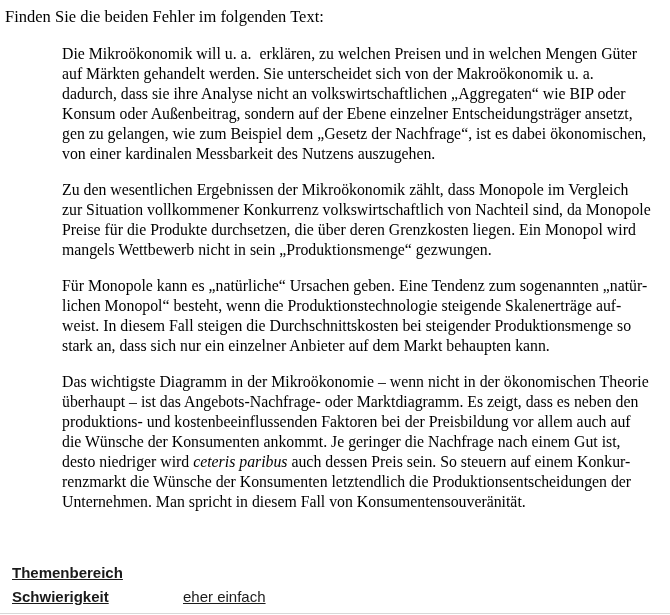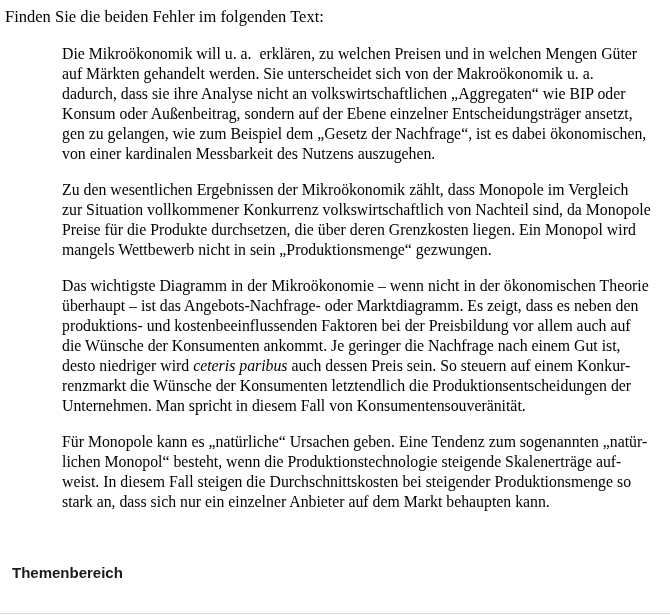--- a/index.html
+++ b/index.html
@@ -46,20 +46,21 @@
     top: 561px;
     width: 646px;
     font-family: "Liberation Sans", "DejaVu Sans", sans-serif;
     font-size: 15px;
     color: #1a1a1a;
   }
   .meta-row {
     display: flex;
     height: 24px;
     line-height: 24px;
+    text-decoration: underline;
   }
   .meta-label {
     width: 171px;
     font-weight: bold;
     flex: 0 0 171px;
   }
   .meta-value { flex: 1; }
   .bottom-divider {
     position: absolute;
     left: 0;
@@ -83,35 +84,39 @@
       <div class="line">gen zu gelangen, wie zum Beispiel dem „Gesetz der Nachfrage“, ist es dabei ökonomischen,</div>
       <div class="line">von einer kardinalen Messbarkeit des Nutzens auszugehen.</div>
     </div>
     <div class="paragraph">
       <div class="line">Zu den wesentlichen Ergebnissen der Mikroökonomik zählt, dass Monopole im Vergleich</div>
       <div class="line">zur Situation vollkommener Konkurrenz volkswirtschaftlich von Nachteil sind, da Monopole</div>
       <div class="line">Preise für die Produkte durchsetzen, die über deren Grenzkosten liegen. Ein Monopol wird</div>
       <div class="line">mangels Wettbewerb nicht in sein „Produktionsmenge“ gezwungen.</div>
     </div>
     <div class="paragraph">
+      <div class="line">Für Monopole kann es „natürliche“ Ursachen geben. Eine Tendenz zum sogenannten „natür-</div>
+      <div class="line">lichen Monopol“ besteht, wenn die Produktionstechnologie steigende Skalenerträge auf-</div>
+      <div class="line">weist. In diesem Fall steigen die Durchschnittskosten bei steigender Produktionsmenge so</div>
+      <div class="line">stark an, dass sich nur ein einzelner Anbieter auf dem Markt behaupten kann.</div>
+    </div>
+    <div class="paragraph">
       <div class="line">Das wichtigste Diagramm in der Mikroökonomie – wenn nicht in der ökonomischen Theorie</div>
       <div class="line">überhaupt – ist das Angebots-Nachfrage- oder Marktdiagramm. Es zeigt, dass es neben den</div>
       <div class="line">produktions- und kostenbeeinflussenden Faktoren bei der Preisbildung vor allem auch auf</div>
       <div class="line">die Wünsche der Konsumenten ankommt. Je geringer die Nachfrage nach einem Gut ist,</div>
       <div class="line"><span>desto niedriger wird </span><span class="italic">ceteris paribus</span><span> auch dessen Preis sein. So steuern auf einem Konkur-</span></div>
       <div class="line">renzmarkt die Wünsche der Konsumenten letztendlich die Produktionsentscheidungen der</div>
       <div class="line">Unternehmen. Man spricht in diesem Fall von Konsumentensouveränität.</div>
     </div>
-    <div class="paragraph">
-      <div class="line">Für Monopole kann es „natürliche“ Ursachen geben. Eine Tendenz zum sogenannten „natür-</div>
-      <div class="line">lichen Monopol“ besteht, wenn die Produktionstechnologie steigende Skalenerträge auf-</div>
-      <div class="line">weist. In diesem Fall steigen die Durchschnittskosten bei steigender Produktionsmenge so</div>
-      <div class="line">stark an, dass sich nur ein einzelner Anbieter auf dem Markt behaupten kann.</div>
-    </div>
   </div>
 
 <div class="metadata">
     <div class="meta-row">
       <div class="meta-label">Themenbereich</div>
     </div>
+    <div class="meta-row">
+      <div class="meta-label">Schwierigkeit</div>
+      <div class="meta-value">eher einfach</div>
+    </div>
   </div>
 
 <div class="bottom-divider"></div>
 
 </body></html>

